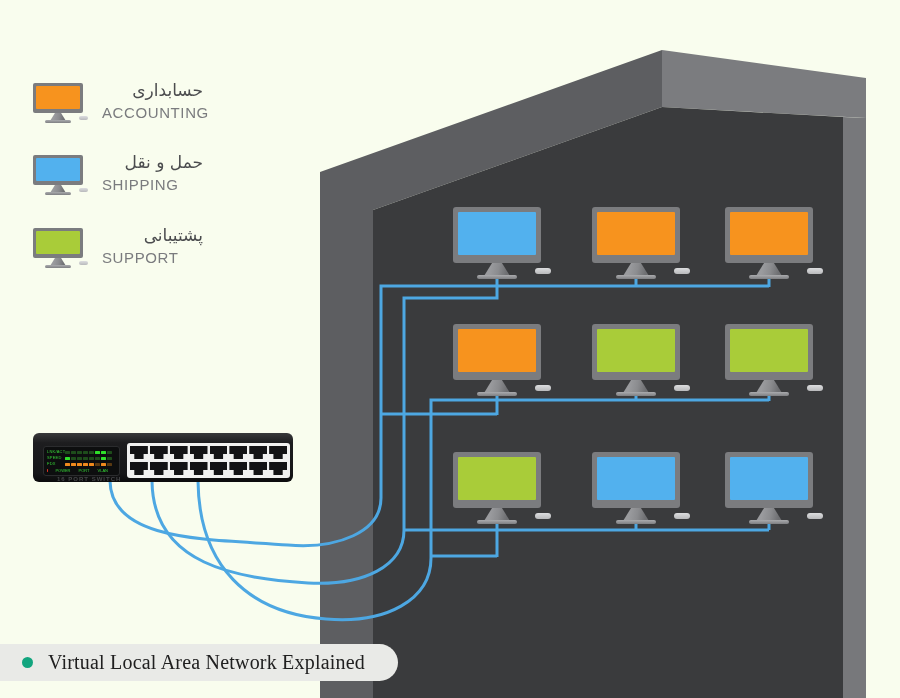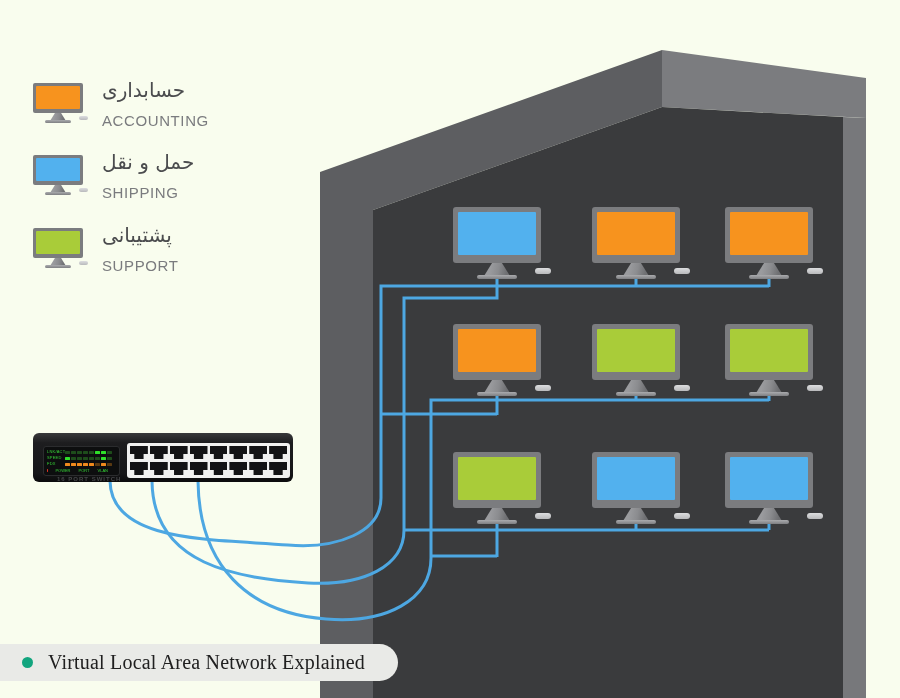--- a/index.html
+++ b/index.html
@@ -25,23 +25,23 @@
   .monitor.small{width:62px;height:45px;}
   .small .m-frame{width:50px;height:30px;border-radius:2px;}
   .small .m-screen{left:3px;top:3px;right:3px;bottom:4px;}
   .small .m-neck{left:17px;top:30px;width:16px;height:8px;}
   .small .m-base{left:12px;top:37px;width:26px;height:3px;}
   .small .m-mouse{left:46px;top:33px;width:9px;height:4px;}
 
   
   .legend-item{position:absolute;left:33px;width:180px;height:60px;z-index:2;}
   .legend-text{position:absolute;left:69px;top:-2px;width:101px;}
-  .legend-fa{font-family:"DejaVu Sans",sans-serif;font-size:20px;line-height:18px;
-    color:#4b4c4e;direction:rtl;text-align:left;}
-  .legend-en{font-size:15px;line-height:16px;margin-top:14px;color:#7a7b7e;letter-spacing:.6px;}
+  .legend-fa{font-family:"DejaVu Sans",sans-serif;font-size:17px;line-height:18px;
+    color:#4b4c4e;direction:rtl;text-align:right;}
+  .legend-en{font-size:15px;line-height:16px;margin-top:6px;color:#7a7b7e;letter-spacing:.6px;}
 
   
   .switch{position:absolute;left:33px;top:433px;width:260px;height:49px;z-index:3;
     border-radius:6px;background:linear-gradient(#39393b,#1d1d1f 20%,#161618 82%,#0b0b0c);}
   .led-panel{position:absolute;left:10px;top:13px;width:77px;height:30px;background:#0d0e0f;
     border:1px solid #2b2c2e;border-radius:3px;box-sizing:border-box;padding:2px 3px;}
   .led-row{display:flex;align-items:center;gap:1px;height:6px;}
   .led-label{width:17px;font-size:4px;line-height:4px;color:#37d337;text-align:left;
     letter-spacing:.2px;flex:none;transform-origin:left center;}
   .led{width:5px;height:3px;border-radius:.5px;flex:none;}

